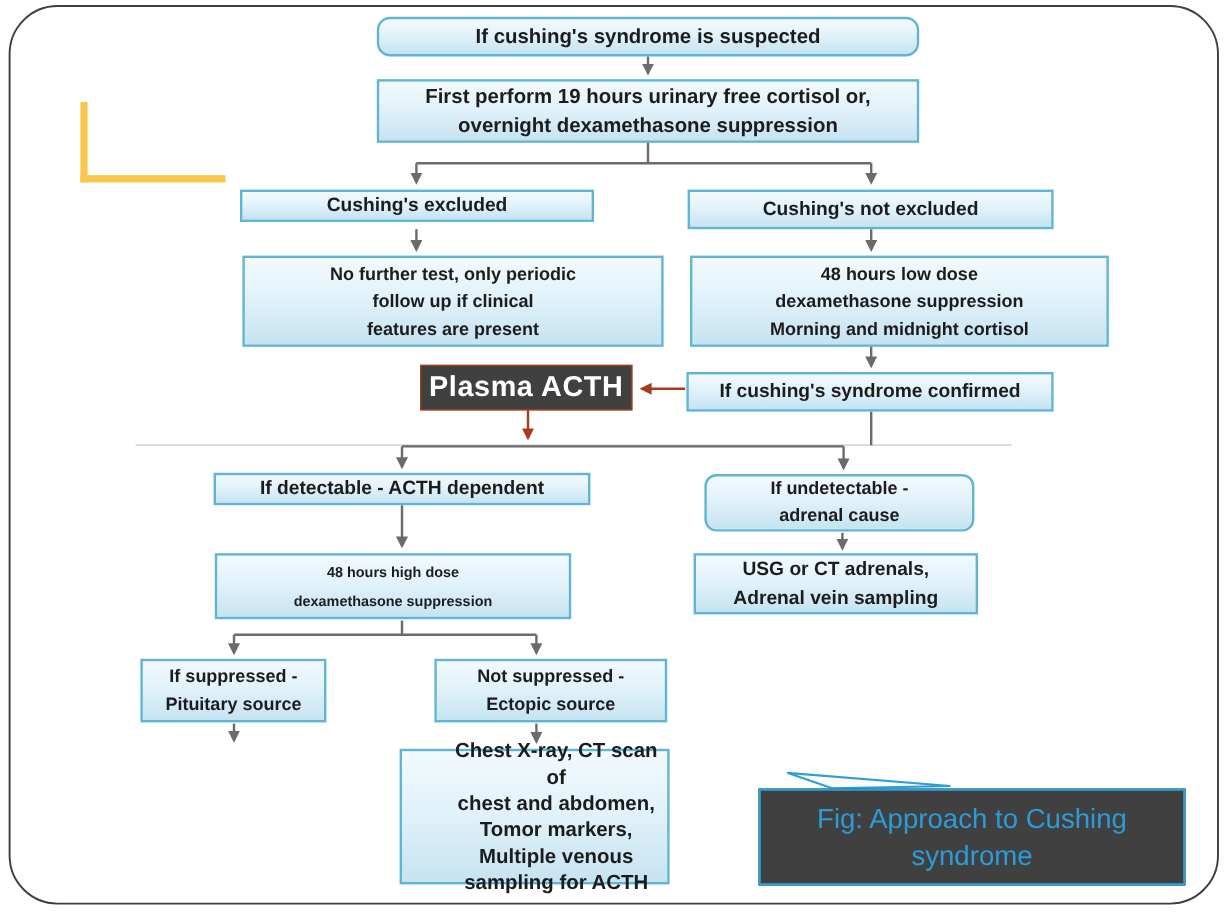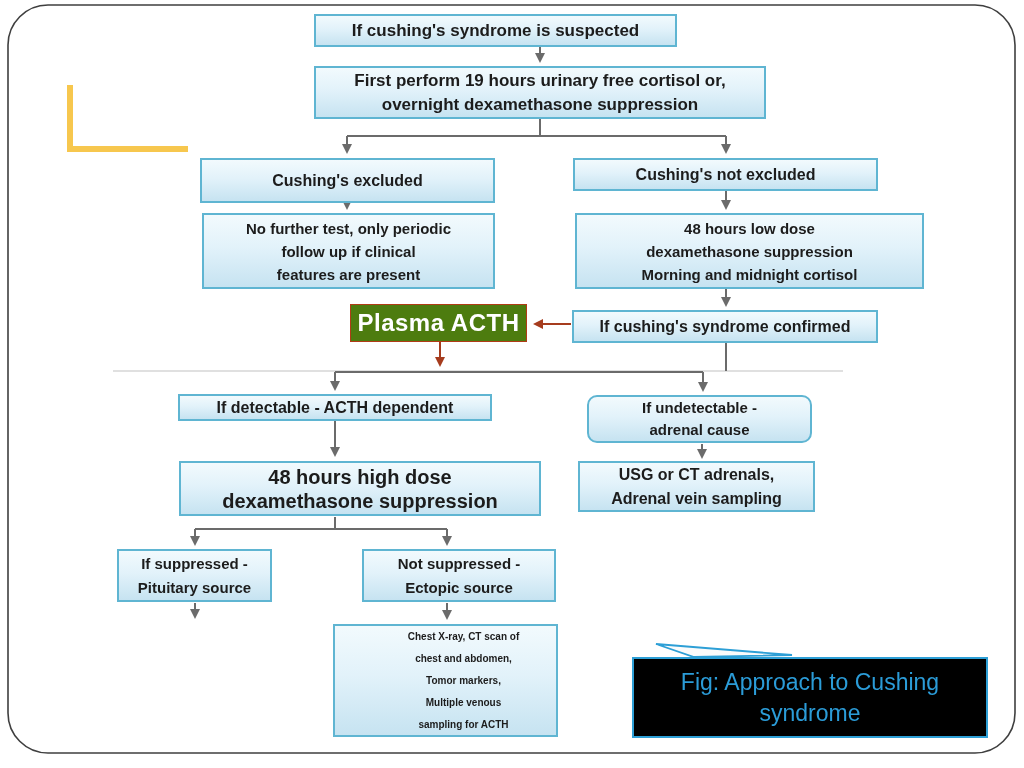--- a/index.html
+++ b/index.html
@@ -9,42 +9,42 @@
   }
   #connector-layer{position:absolute;left:0;top:0;z-index:1;}
   .box{
     position:absolute;box-sizing:border-box;z-index:2;
     border:2px solid #5fb5d2;
     background:linear-gradient(180deg,#f2fafd 0%,#e2f2fa 45%,#c6e3f1 100%);
     color:#1c1c1c;font-weight:bold;text-align:center;white-space:pre-line;
     display:flex;align-items:center;justify-content:center;
     font-family:"Liberation Sans",sans-serif;
   }
-  .n-suspected{left:314px;top:14px;width:363px;height:33px;font-size:17px;}
+  .n-suspected{left:314px;top:14px;width:452px;height:33px;font-size:17px;border-radius:11px;}
   .n-first{left:314px;top:66px;width:452px;height:53px;font-size:17px;line-height:24px;}
-  .n-excluded{left:200px;top:158px;width:295px;height:45px;font-size:16px;}
+  .n-excluded{left:200px;top:158px;width:295px;height:27px;font-size:16px;}
   .n-notexcluded{left:573px;top:158px;width:305px;height:33px;font-size:16px;}
-  .n-nofurther{left:202px;top:213px;width:293px;height:76px;font-size:15px;line-height:23px;}
+  .n-nofurther{left:202px;top:213px;width:351px;height:76px;font-size:15px;line-height:23px;}
   .n-lowdose{left:575px;top:213px;width:349px;height:76px;font-size:15px;line-height:23px;}
   .n-confirmed{left:572px;top:310px;width:306px;height:33px;font-size:16px;}
   .n-acth{
     left:350px;top:304px;width:177px;height:38px;font-size:24px;
-    background:#4d7c0f;border:1px solid #b03c16;color:#ffffff;letter-spacing:0.5px;
+    background:#404040;border:1px solid #b03c16;color:#ffffff;letter-spacing:0.5px;
   }
   .n-detectable{left:178px;top:394px;width:314px;height:27px;font-size:16px;}
-  .n-highdose{left:179px;top:461px;width:362px;height:55px;font-size:20px;line-height:24px;}
+  .n-highdose{left:179px;top:461px;width:297px;height:55px;font-size:12px;line-height:24px;}
   .n-undetectable{left:587px;top:395px;width:225px;height:48px;font-size:15px;line-height:22px;border-radius:10px;}
   .n-usg{left:578px;top:461px;width:237px;height:51px;font-size:16px;line-height:24px;}
   .n-suppressed{left:117px;top:549px;width:155px;height:53px;font-size:15px;line-height:24px;}
   .n-notsuppressed{left:362px;top:549px;width:194px;height:53px;font-size:15px;line-height:24px;}
   .n-mri{left:117px;top:622px;width:153px;height:73px;font-size:15px;line-height:23px;}
-  .n-chest{left:333px;top:624px;width:225px;height:113px;font-size:10px;line-height:22px;padding-left:36px;}
+  .n-chest{left:333px;top:624px;width:225px;height:113px;font-size:17px;line-height:22px;padding-left:36px;}
   .caption-box{
     left:632px;top:657px;width:356px;height:81px;font-size:23px;
-    background:#000000;border:2px solid #2d9fd6;color:#2b9cd8;
+    background:#404040;border:2px solid #2d9fd6;color:#2b9cd8;
     font-weight:normal;line-height:31px;
   }
 </style>
 </head>
 <body>
 
 <div id="slide">
 
   <svg id="connector-layer" width="1024" height="768" viewBox="0 0 1024 768">
     <defs>

